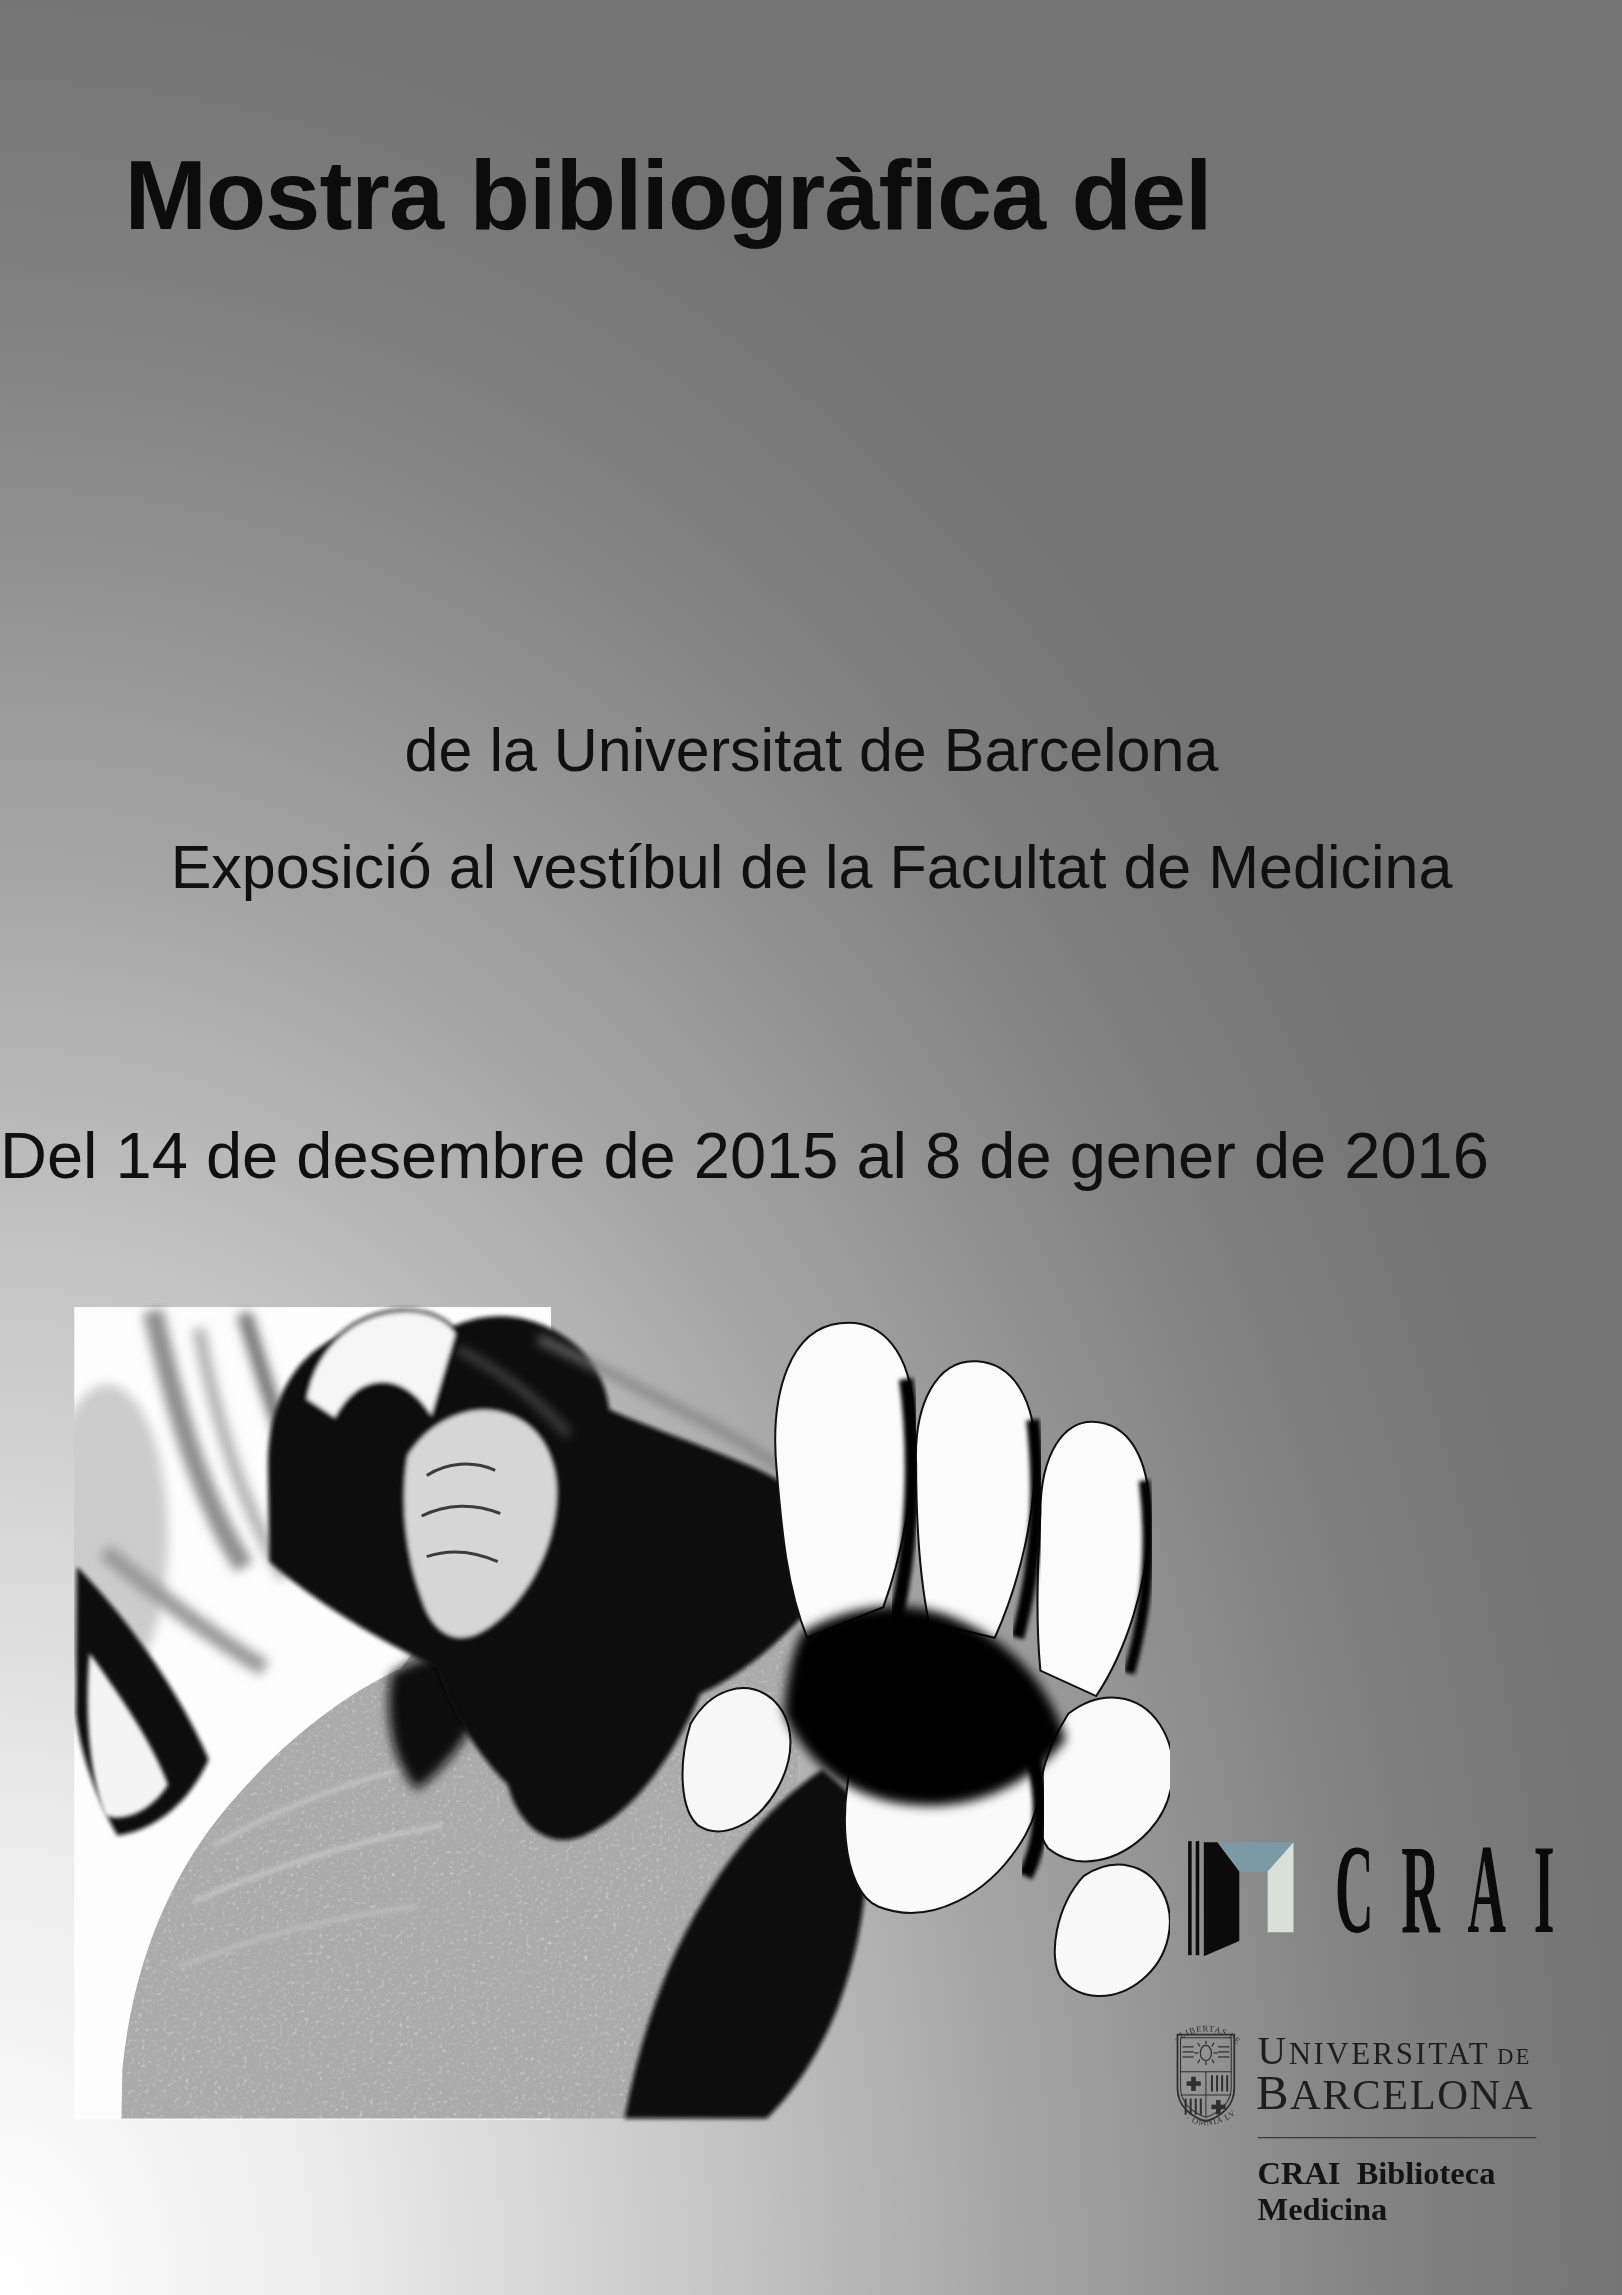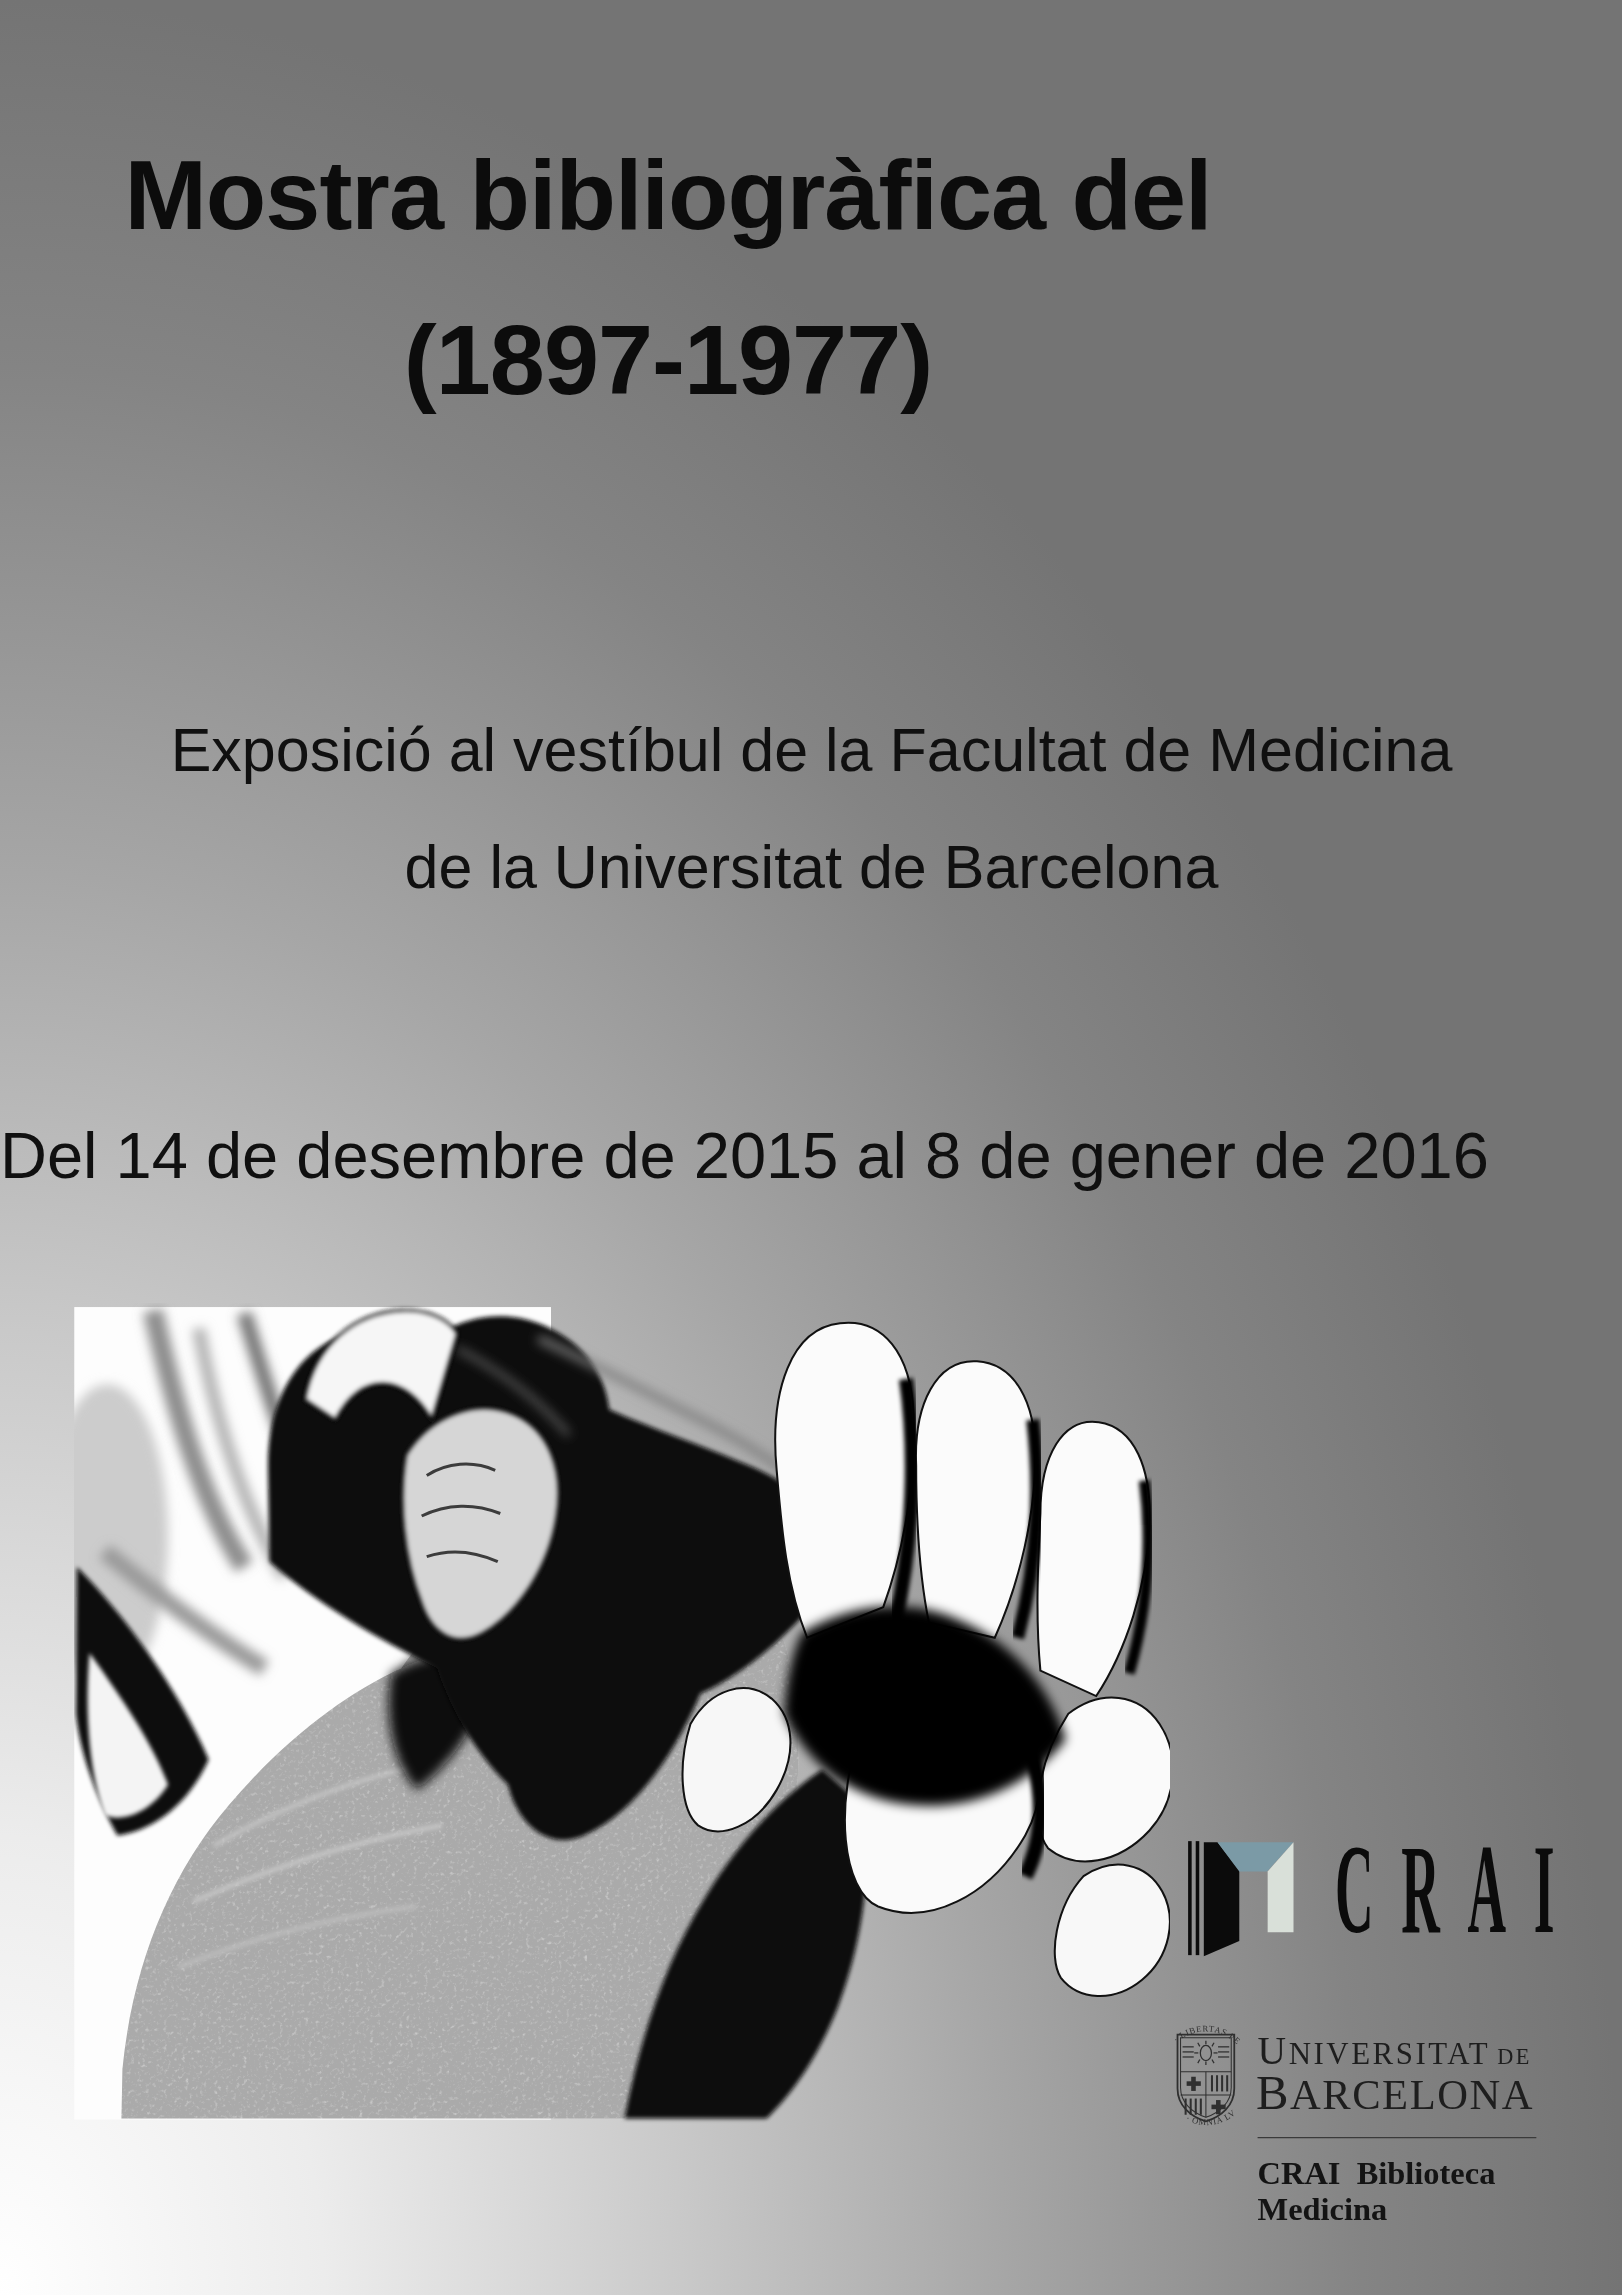--- a/index.html
+++ b/index.html
@@ -25,26 +25,25 @@
   .photo{position:absolute;left:74px;top:1303px;width:1096px;height:885px;}
   .crai-logo{position:absolute;left:1182px;top:1831px;width:375px;height:152px;}
   .ub-logo{position:absolute;left:1167px;top:2021px;width:391px;height:223px;}
   svg text{font-family:"Liberation Serif", serif;}
 </style>
 </head>
 <body>
 
 <div class="title-block">
   <div>Mostra bibliogràfica del</div>
-  <div>(1897-1977)</div>
 </div>
 
 <div class="details-block">
+  <div>de la Universitat de Barcelona</div>
   <div>Exposició al vestíbul de la Facultat de Medicina</div>
-  <div>de la Universitat de Barcelona</div>
 </div>
 
 <div class="date-block">
   <div>Del 14 de desembre de 2015 al 8 de gener de 2016</div>
 </div>
 
 <svg class="photo" viewBox="145 2570 2160 1745" xmlns="http://www.w3.org/2000/svg">
   <defs>
     <filter id="b2" x="-20%" y="-20%" width="140%" height="140%">
         <feGaussianBlur stdDeviation="4"></feGaussianBlur>

